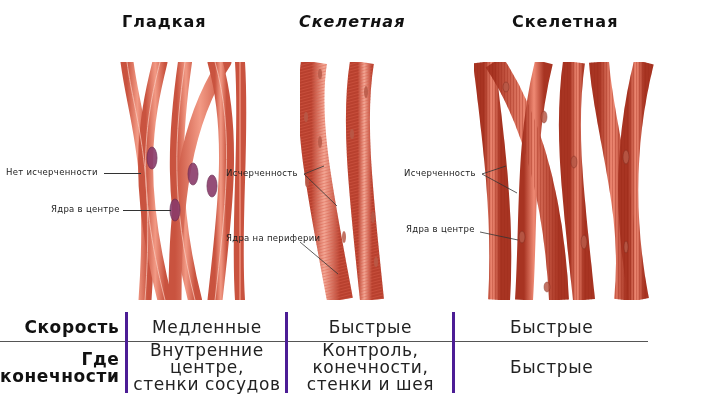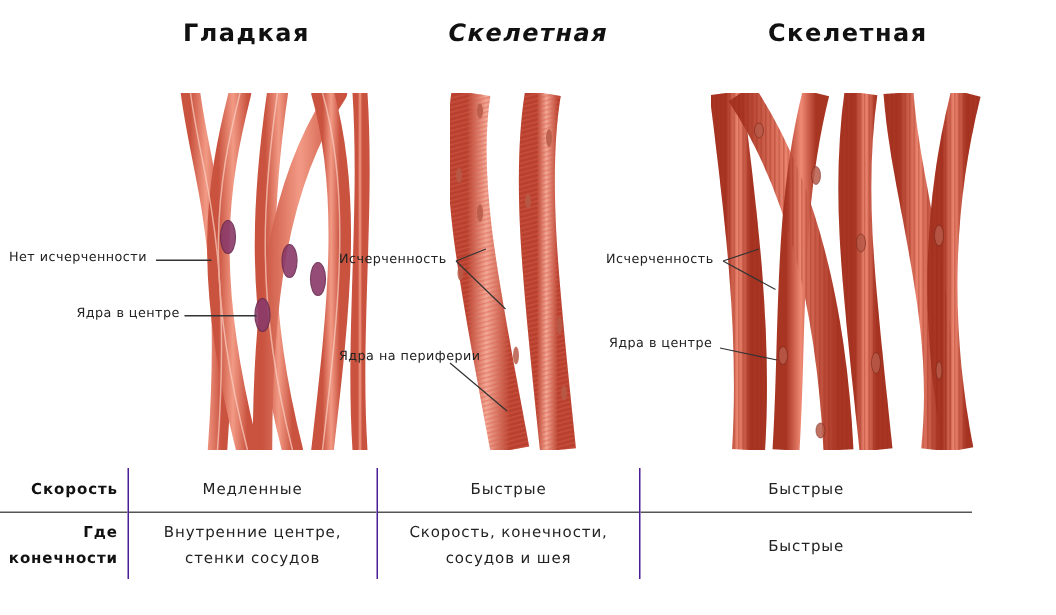--- a/index.html
+++ b/index.html
@@ -2,25 +2,25 @@
 <html><head>
 <meta charset="utf-8">
 <style>
   html,body{margin:0;padding:0;background:#fff;}
   body{width:704px;height:410px;position:relative;overflow:hidden;font-family:"DejaVu Sans","Liberation Sans",sans-serif;color:#1a1a1a;}
   .title{position:absolute;top:12px;font-weight:bold;font-size:16px;letter-spacing:1px;color:#111;white-space:nowrap;}
   .panel{position:absolute;top:62px;height:238px;}
   .panel svg{display:block;}
   .label{position:absolute;font-size:8.5px;color:#222;white-space:nowrap;letter-spacing:0.3px;}
   .leader{position:absolute;}
-  table.cmp{position:absolute;left:0;top:312px;width:648px;border-collapse:collapse;font-size:10px;letter-spacing:0.6px;}
+  table.cmp{position:absolute;left:0;top:312px;width:648px;border-collapse:collapse;font-size:17px;letter-spacing:0.6px;}
   table.cmp td{text-align:center;vertical-align:middle;padding:0;color:#222;}
   table.cmp td.h{font-weight:bold;text-align:right;padding-right:6px;color:#111;}
   table.cmp tr + tr td{border-top:1px solid #555;}
-  table.cmp td + td{border-left:1px solid #4c1d95;}
+  table.cmp td + td{border-left:3px solid #4c1d95;}
   .r1 td{height:29px;}
   .r2 td{height:44px;line-height:17px;}
   .r3 td{height:24px;}
 </style>
 </head>
 <body>
 
 <div class="title" style="left:122px;">Гладкая</div>
 <div class="title" style="left:299px;font-style:italic;">Скелетная</div>
 <div class="title" style="left:512px;">Скелетная</div>
@@ -157,17 +157,17 @@
   <tbody>
       <tr class="r1">
     <td class="h">Скорость</td>
     <td>Медленные</td>
     <td>Быстрые</td>
     <td>Быстрые</td>
   </tr>
   <tr class="r2">
     <td class="h"><span>Где</span><br><span>конечности</span></td>
     <td><span>Внутренние центре,</span><br><span>стенки сосудов</span></td>
-    <td><span>Скорость, конечности,</span><br><span>сосудов и шея</span></td>
+    <td><span>Контроль, конечности,</span><br><span>стенки и шея</span></td>
     <td>Быстрые</td>
   </tr>
 </tbody>
   </table>
 
 </body></html>

